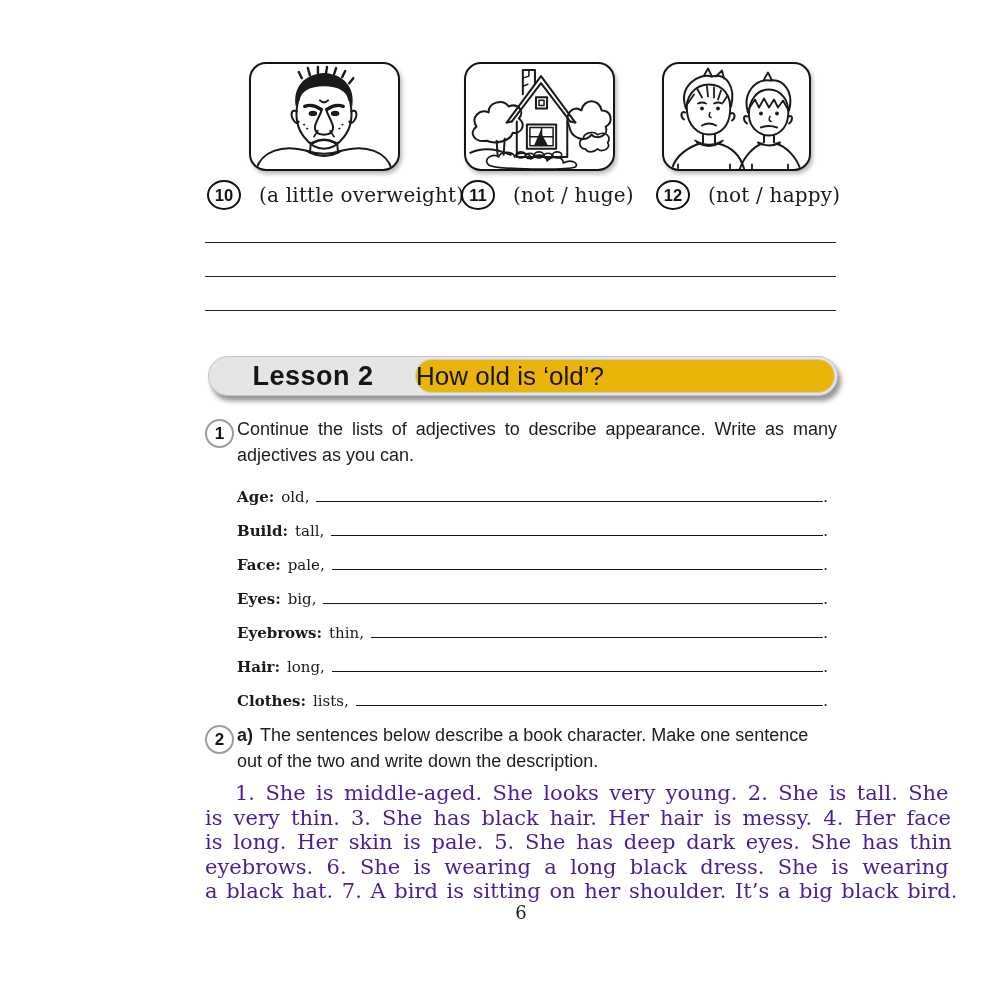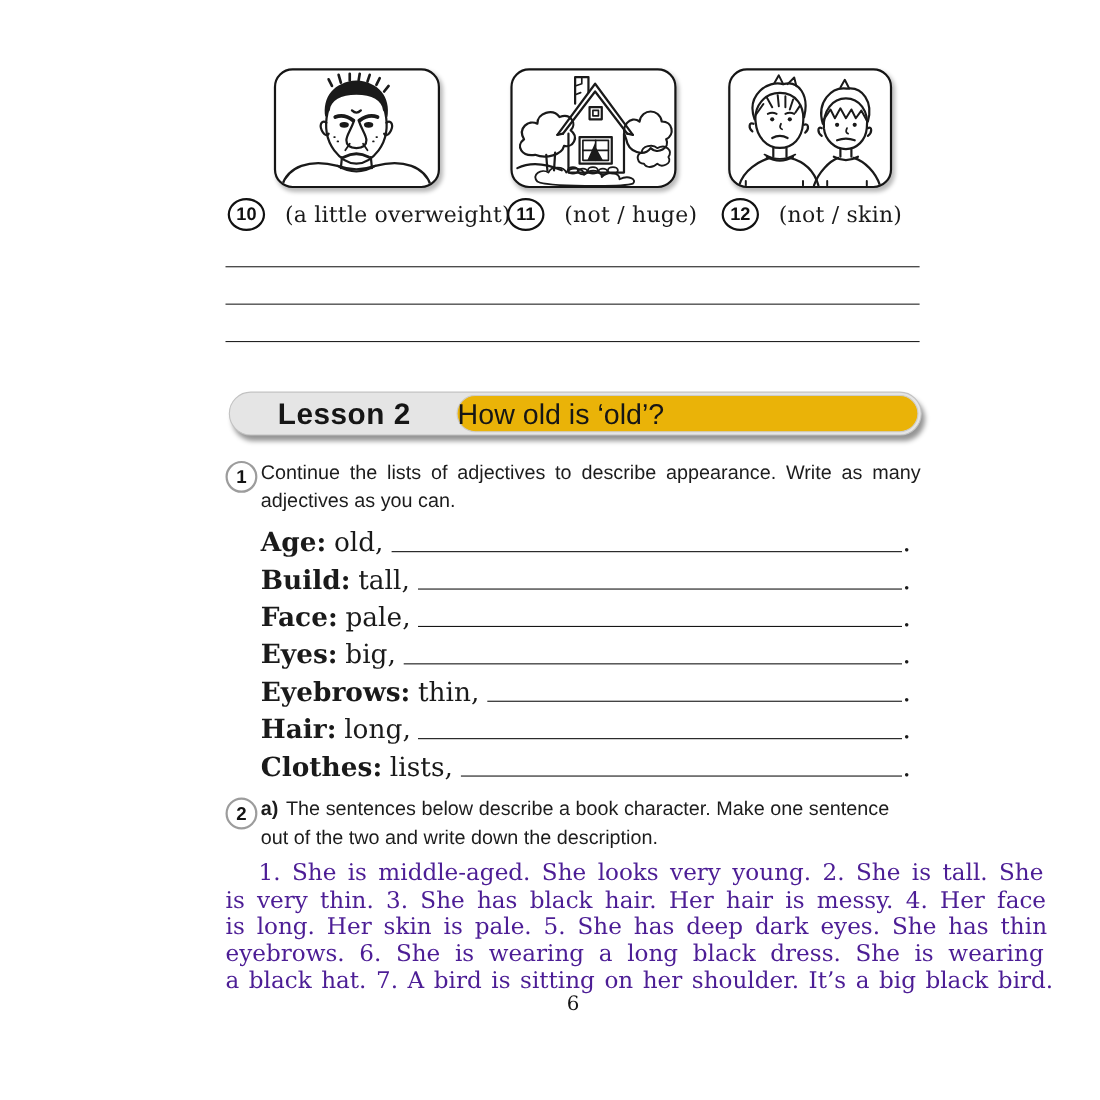--- a/index.html
+++ b/index.html
@@ -41,21 +41,21 @@
   .ex-badge{position:absolute;left:0;top:3px;width:25px;height:25px;border:2px solid #9c9c9c;
             border-radius:50%;background:#fff;display:flex;align-items:center;justify-content:center;
             font:bold 17px "Liberation Sans",sans-serif;color:#141414;}
   .ex-text{margin-left:32px;font:400 18px "Liberation Sans",sans-serif;color:#1c1c1c;
            line-height:26px;}
   .ex-text .iline{white-space:nowrap;}
   .part{font-weight:bold;margin-right:7px;}
 
   
   .adjlist{position:absolute;left:237px;top:476px;width:591px;}
-  .adj-row{height:34px;display:flex;align-items:flex-end;font-size:24px;line-height:1;}
+  .adj-row{height:34px;display:flex;align-items:flex-end;font-size:15px;line-height:1;}
   .adj-label{font-weight:bold;padding-bottom:5px;}
   .adj-word{padding-bottom:5px;margin-left:7px;}
   .blank{flex:1;border-bottom:1.7px solid #161616;margin:0 0 8px 7px;}
   .dot{padding-bottom:5px;}
 
   
   .passage{position:absolute;left:205px;top:781px;width:632px;font-size:21px;
            line-height:24.5px;color:#4c1d95;}
   .jline{white-space:nowrap;}
   .jline.first{padding-left:30px;}
@@ -164,21 +164,21 @@
   <div class="caption c1">
     <span class="num-badge">10</span>
     <span class="caption-text">(a little overweight)</span>
   </div>
   <div class="caption c2">
     <span class="num-badge">11</span>
     <span class="caption-text">(not / huge)</span>
   </div>
   <div class="caption c3">
     <span class="num-badge">12</span>
-    <span class="caption-text">(not / skin)</span>
+    <span class="caption-text">(not / happy)</span>
   </div>
 </div>
 
 <div class="writing-lines">
   <div class="wline"></div>
   <div class="wline"></div>
   <div class="wline"></div>
 </div>
 
 <div class="banner">

